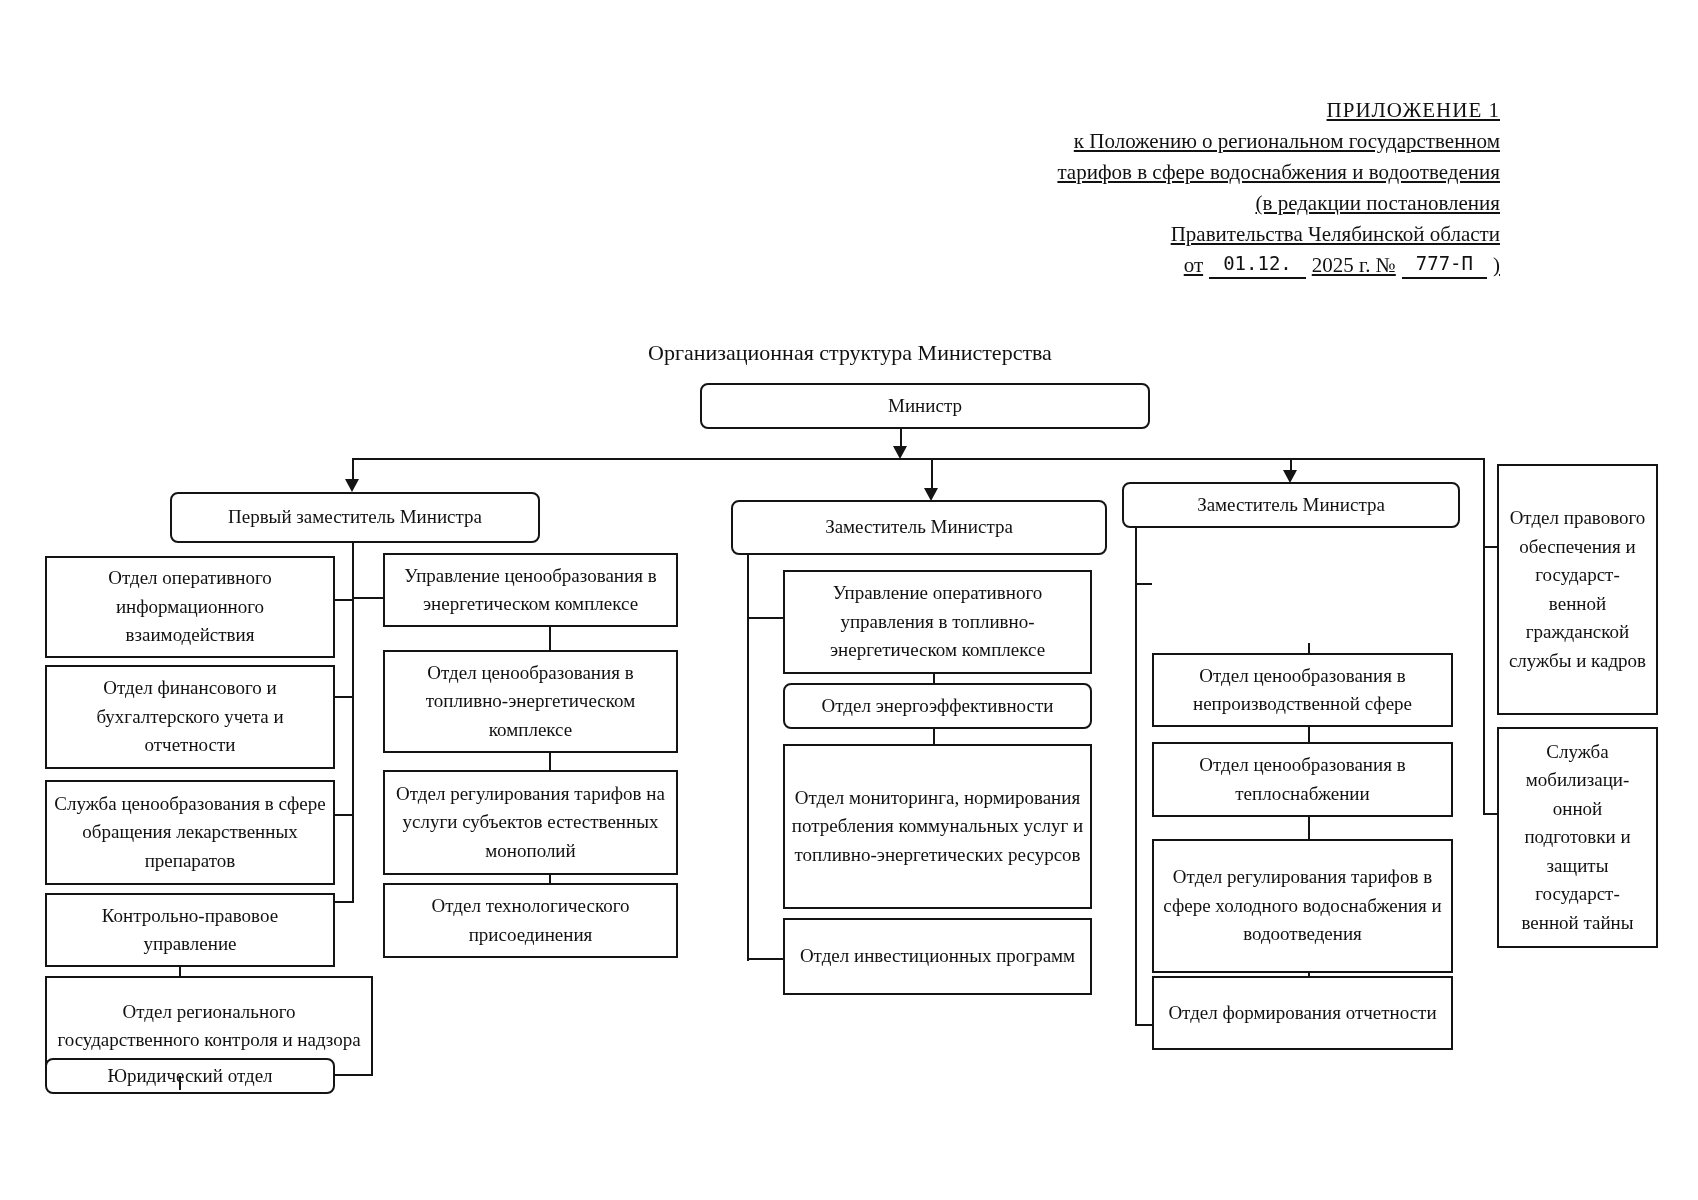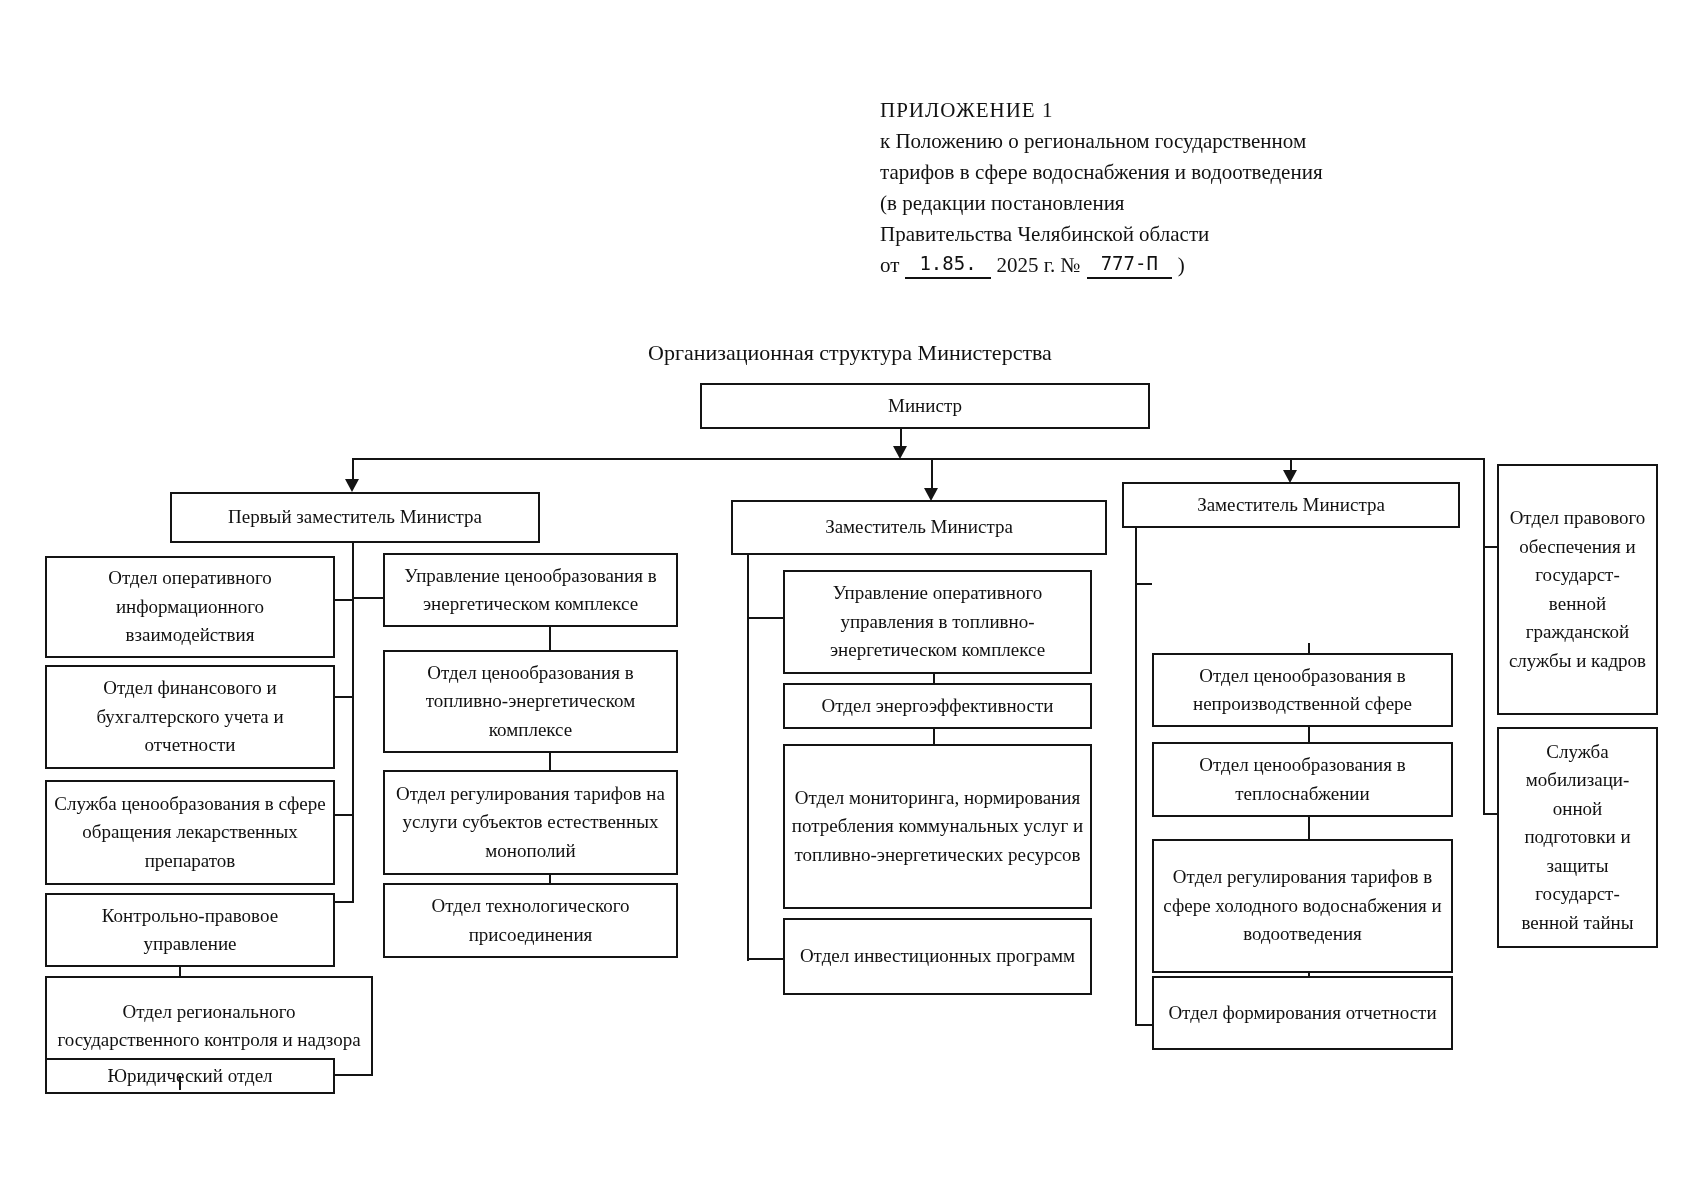--- a/index.html
+++ b/index.html
@@ -7,21 +7,21 @@
     position:relative;
     width:1698px;height:1200px;
     background:#ffffff;
     font-family:"Liberation Serif","DejaVu Serif",serif;
     color:#111;
     overflow:hidden;
   }
   
   .appendix{
     position:absolute;left:880px;top:95px;width:620px;
-    text-align:left;font-size:21px;line-height:31px;
+    text-align:right;font-size:21px;line-height:31px;text-decoration:underline;
   }
   .appendix .l1{letter-spacing:1px;}
   .dateline{white-space:nowrap;}
   .blank{
     display:inline-block;border-bottom:2px solid #111;
     padding:0 14px;margin:0 6px;line-height:24px;
   }
   .typed{
     font-family:"DejaVu Sans Mono","Liberation Mono",monospace;
     font-size:19px;position:relative;top:-2px;
@@ -34,21 +34,21 @@
   
   .box{
     position:absolute;
     border:2px solid #141414;background:#fff;
     box-sizing:border-box;
     display:flex;align-items:center;justify-content:center;
     text-align:center;
     font-size:19px;line-height:1.5;
     padding:3px 6px;
   }
-  .sl{white-space:nowrap;}
+  .sl{white-space:nowrap;border-radius:8px;}
   
   .hl{position:absolute;height:2px;background:#141414;}
   .vl{position:absolute;width:2px;background:#141414;}
   .arr{
     position:absolute;width:0;height:0;
     border-left:7px solid transparent;
     border-right:7px solid transparent;
     border-top:13px solid #141414;
   }
 </style>
@@ -57,21 +57,21 @@
 
 <div class="page">
 
   <div class="appendix">
     <div class="l1">ПРИЛОЖЕНИЕ 1</div>
     <div>к Положению о региональном государственном</div>
     <div>тарифов в сфере водоснабжения и водоотведения</div>
     <div>(в редакции постановления</div>
     <div>Правительства Челябинской области</div>
     <div class="dateline">
-      <span>от</span><span class="blank"><span class="typed">1.85.</span></span><span>2025 г. №</span><span class="blank"><span class="typed">777-П</span></span><span>)</span>
+      <span>от</span><span class="blank"><span class="typed">01.12.</span></span><span>2025 г. №</span><span class="blank"><span class="typed">777-П</span></span><span>)</span>
     </div>
   </div>
 
   <div class="chart-title">Организационная структура Министерства</div>
 
   <div class="box sl" style="left:700px;top:383px;width:450px;height:46px">Министр</div>
   <div class="box sl" style="left:170px;top:492px;width:370px;height:51px">Первый заместитель Министра</div>
   <div class="box sl" style="left:731px;top:500px;width:376px;height:55px">Заместитель Министра</div>
   <div class="box sl" style="left:1122px;top:482px;width:338px;height:46px">Заместитель Министра</div>
 

